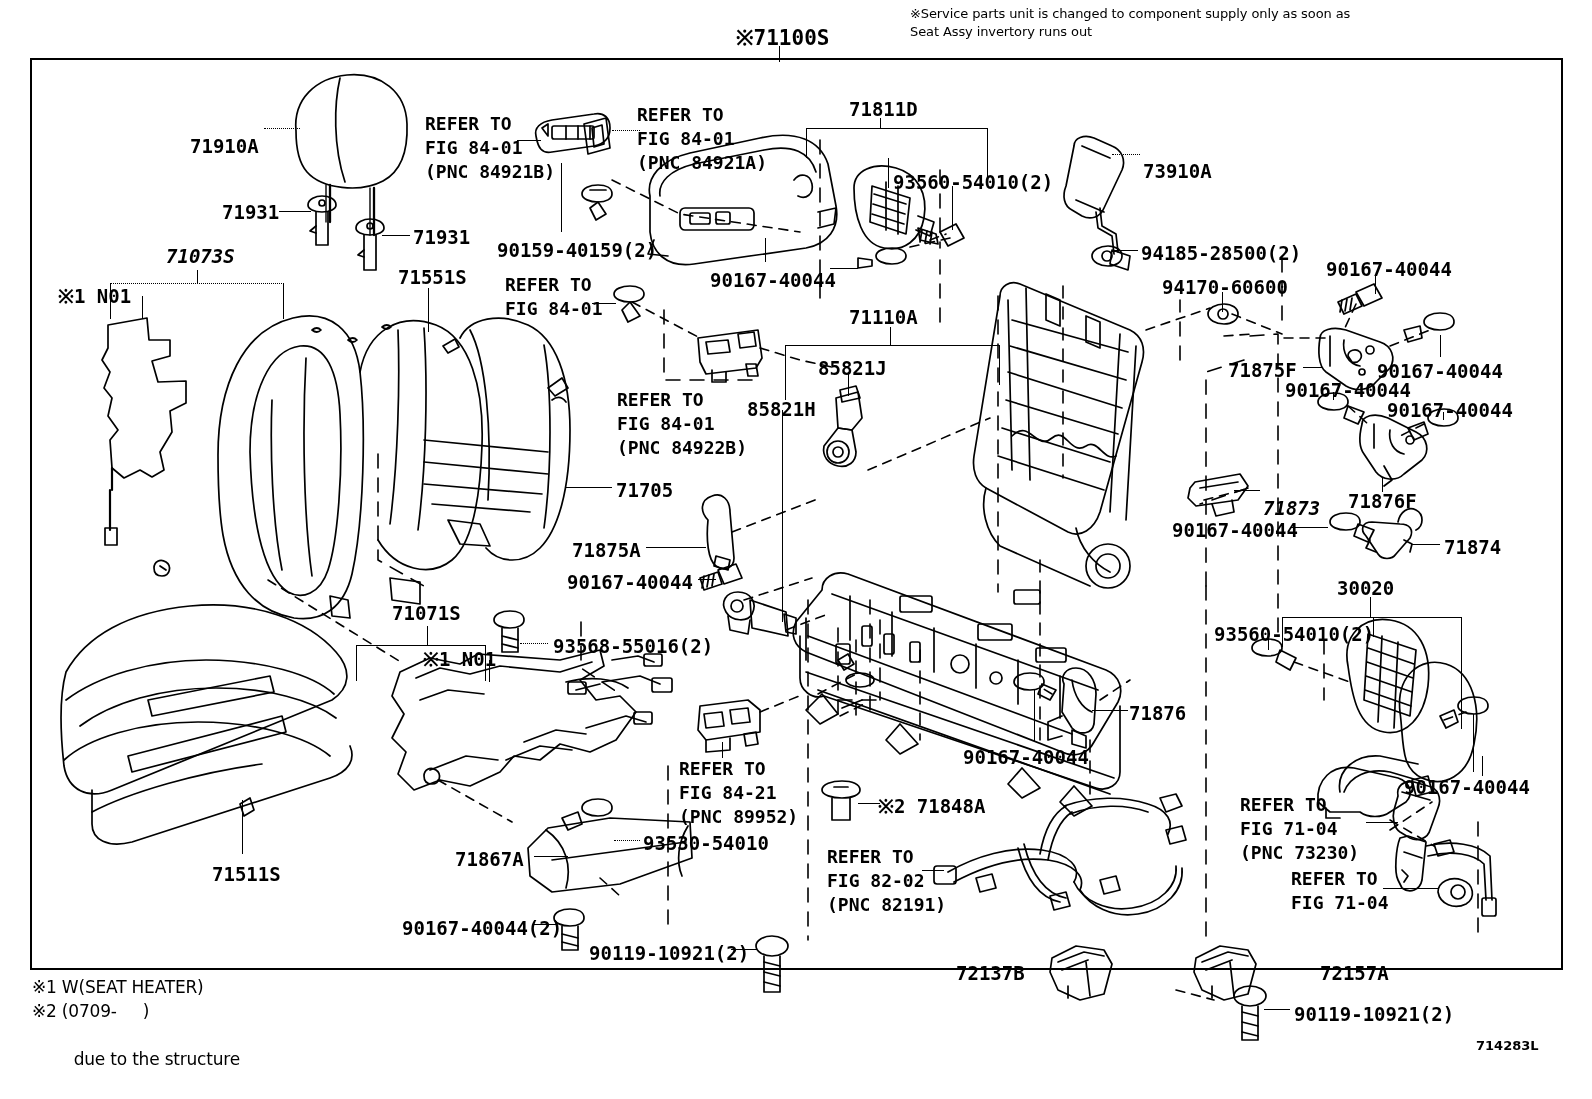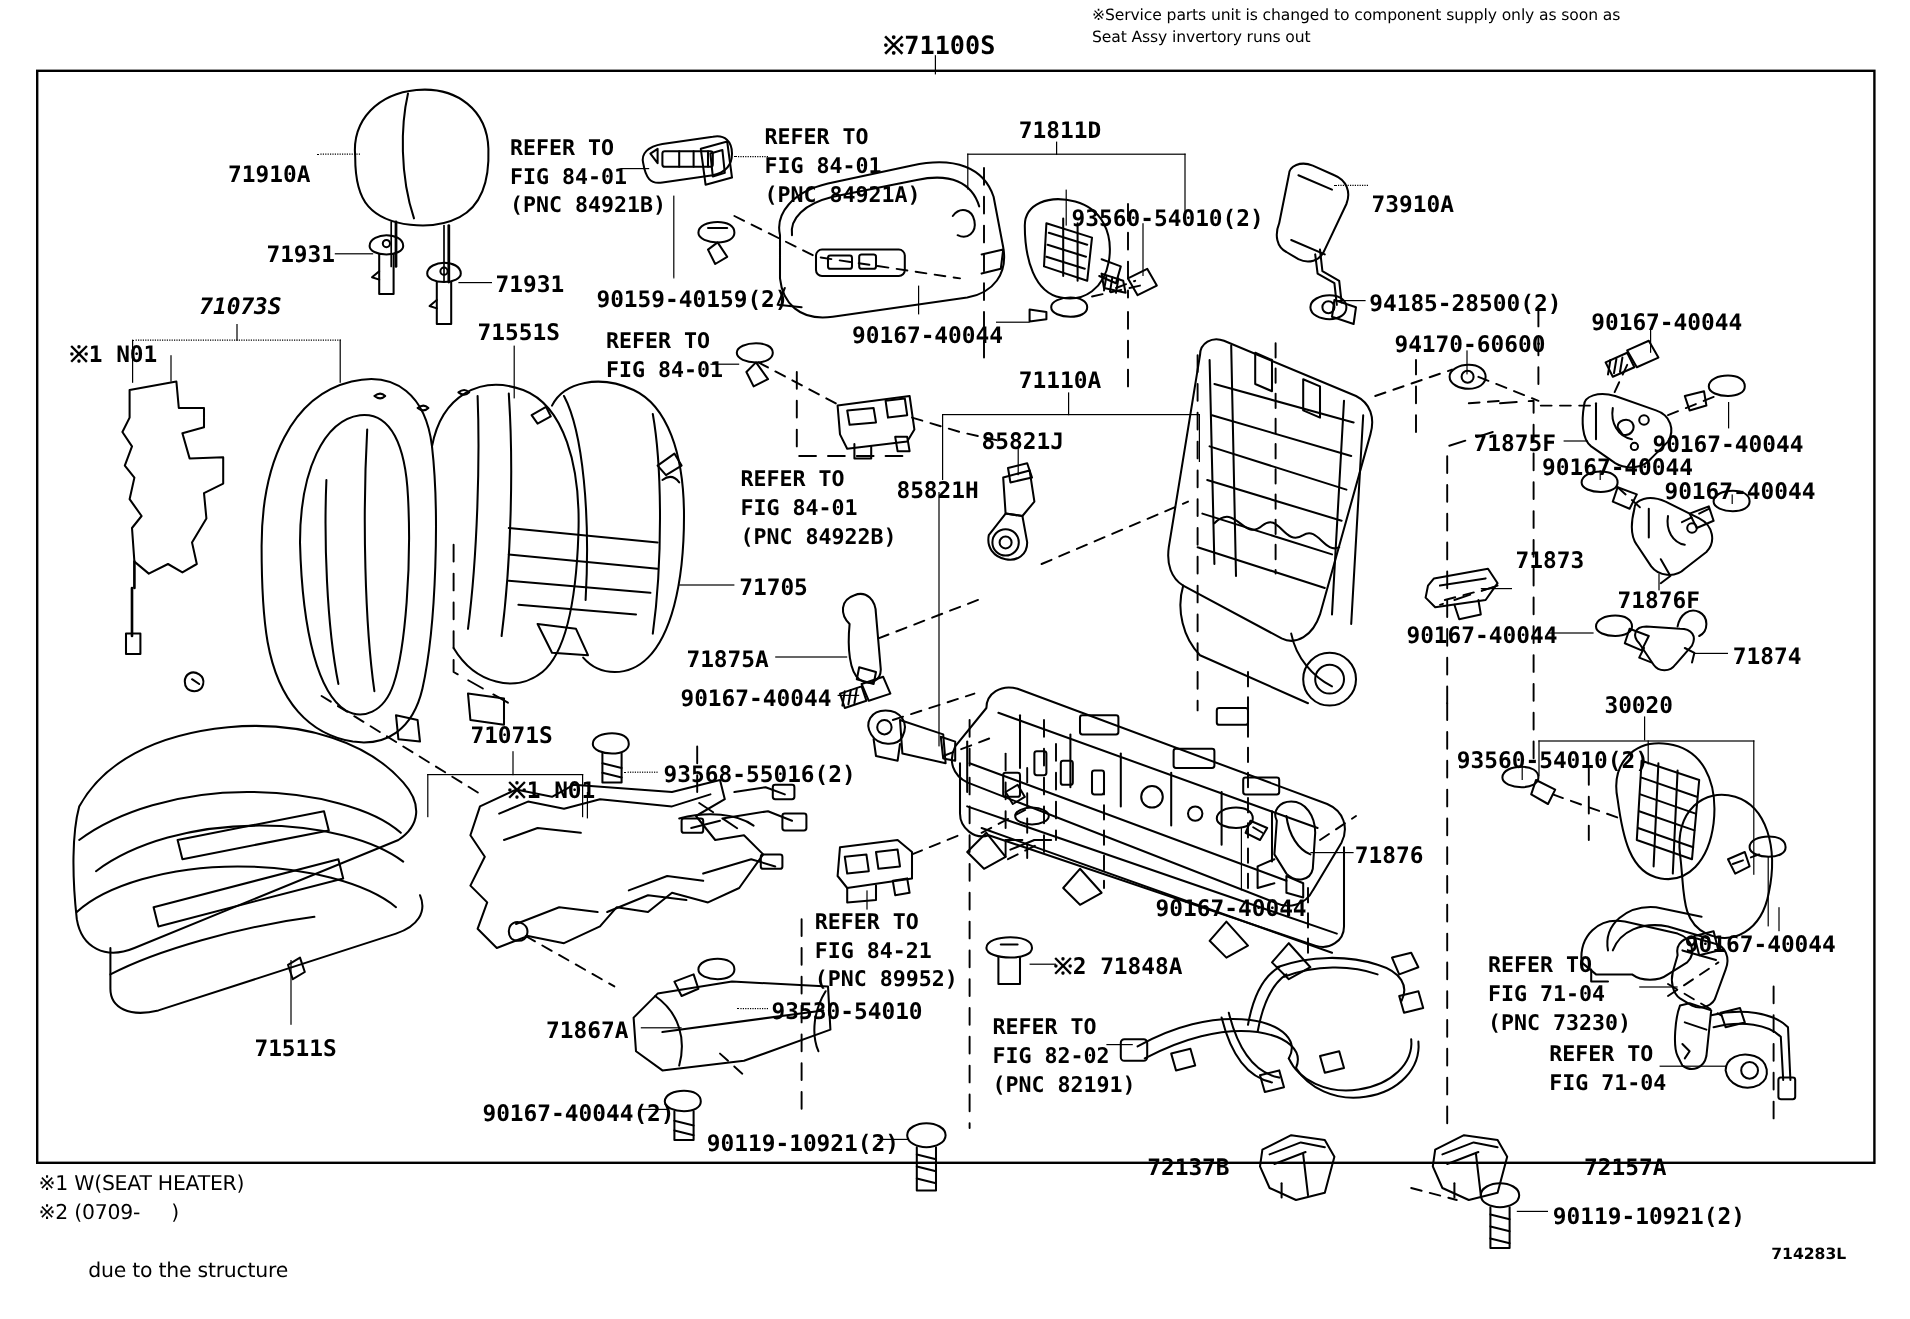--- a/index.html
+++ b/index.html
@@ -808,21 +808,21 @@
       <div class="lbl" style="left: 818px; top: 356px;">85821J</div>
       <div class="lbl" style="left: 747px; top: 397px;">85821H</div>
       <div class="lbl ref" style="left: 617px; top: 388px;">REFER TO
 FIG 84-01
 (PNC 84922B)</div>
       <div class="lbl" style="left: 1228px; top: 358px;">71875F</div>
       <div class="lbl" style="left: 1377px; top: 359px;">90167-40044</div>
       <div class="lbl" style="left: 1285px; top: 378px;">90167-40044</div>
       <div class="lbl" style="left: 1387px; top: 398px;">90167-40044</div>
       <div class="lbl" style="left: 1348px; top: 489px;">71876F</div>
-      <div class="lbl" style="left: 1263px; top: 455px;">71873</div>
+      <div class="lbl" style="left: 1263px; top: 496px; font-style: italic;">71873</div>
       <div class="lbl" style="left: 616px; top: 478px;">71705</div>
       <div class="lbl" style="left: 572px; top: 538px;">71875A</div>
       <div class="lbl" style="left: 567px; top: 570px;">90167-40044</div>
       <div class="lbl" style="left: 1172px; top: 518px;">90167-40044</div>
       <div class="lbl" style="left: 1444px; top: 535px;">71874</div>
       <div class="lbl" style="left: 1337px; top: 576px;">30020</div>
       <div class="lbl" style="left: 1214px; top: 622px;">93560-54010(2)</div>
       <div class="lbl" style="left: 392px; top: 601px;">71071S</div>
       <div class="lbl" style="left: 423px; top: 647px;">※1 N01</div>
       <div class="lbl" style="left: 553px; top: 634px;">93568-55016(2)</div>

